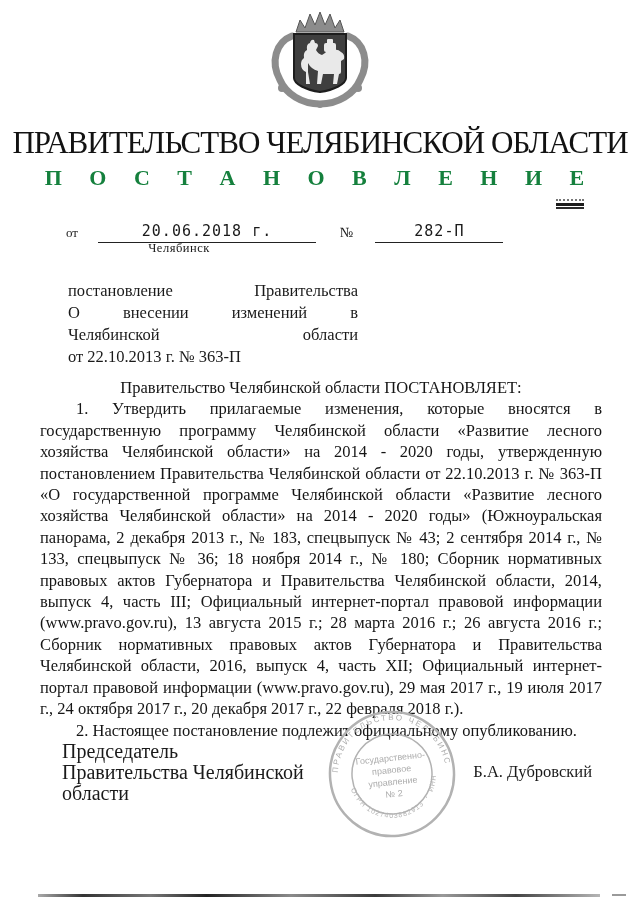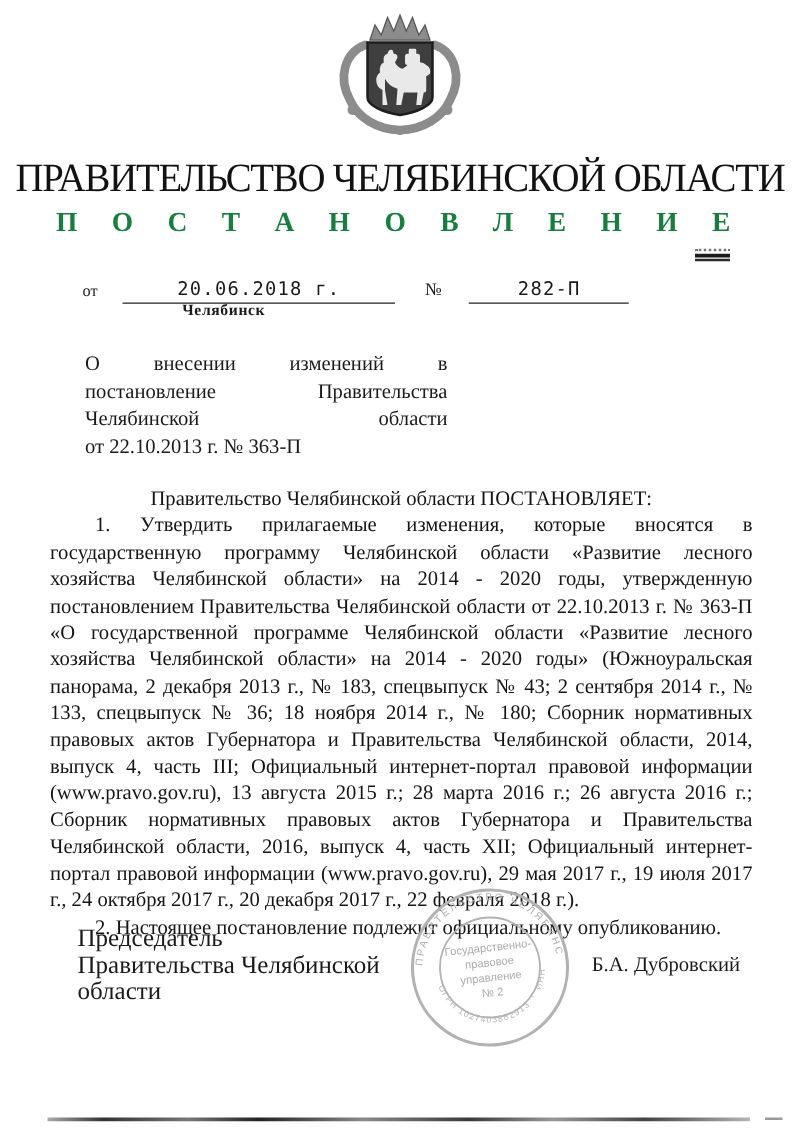--- a/index.html
+++ b/index.html
@@ -36,30 +36,30 @@
   .field{
     font-family:"DejaVu Sans Mono","Liberation Mono",monospace;
     border-bottom:1.5px solid #222;text-align:center;font-size:15px;
     letter-spacing:1px;padding-bottom:2px;
   }
   .field.date{width:218px;margin-left:4px;}
   .field.num{width:128px;margin-left:6px;}
   .numsign{font-size:14px;margin-left:8px;padding-bottom:2px;}
   .city{
     left:70px;top:241px;width:218px;text-align:center;
-    font-size:12.5px;font-weight:bold;letter-spacing:0.5px;
+    font-size:12.5px;font-weight:normal;letter-spacing:0.5px;
   }
 
   
   .subject{left:68px;top:280px;width:290px;font-size:16.5px;line-height:22px;}
   .subject span{display:block;text-align:justify;text-align-last:justify;}
   .subject span:last-child{text-align-last:left;}
 
   
-  .body-text{left:40px;top:388px;width:562px;font-size:16.5px;line-height:21.4px;color:#151515;}
+  .body-text{left:40px;top:377px;width:562px;font-size:16.5px;line-height:21.4px;color:#151515;}
   .resolve-line{text-align:center;margin:0 0 0 0;}
   .para{margin:0;text-align:justify;text-indent:36px;}
 
   
   .sig-left{left:62px;top:741px;width:252px;font-size:20px;line-height:21px;}
   .sig-name{left:0px;top:762px;width:592px;text-align:right;font-size:16.5px;}
 
   
   .stamp{left:316px;top:701px;width:152px;height:146px;transform:rotate(-6deg);}
 
@@ -104,22 +104,22 @@
 
 <div class="abs dateline">
   <span class="prefix">от</span>
   <span class="field date">20.06.2018 г.</span>
   <span class="numsign">№</span>
   <span class="field num">282-П</span>
 </div>
 <div class="abs city">Челябинск</div>
 
 <div class="abs subject">
+  <span>постановление Правительства</span>
   <span>О внесении изменений в</span>
-  <span>постановление Правительства</span>
   <span>Челябинской области</span>
   <span>от 22.10.2013 г. № 363-П</span>
 </div>
 
 <div class="abs body-text">
   <p class="resolve-line">Правительство Челябинской области ПОСТАНОВЛЯЕТ:</p>
   <p class="para">1. Утвердить прилагаемые изменения, которые вносятся в государственную программу Челябинской области «Развитие лесного хозяйства Челябинской области» на 2014 - 2020 годы, утвержденную постановлением Правительства Челябинской области от 22.10.2013 г. № 363-П «О государственной программе Челябинской области «Развитие лесного хозяйства Челябинской области» на 2014 - 2020 годы» (Южноуральская панорама, 2 декабря 2013 г., № 183, спецвыпуск № 43; 2 сентября 2014 г., № 133, спецвыпуск № 36; 18 ноября 2014 г., № 180; Сборник нормативных правовых актов Губернатора и Правительства Челябинской области, 2014, выпуск 4, часть III; Официальный интернет-портал правовой информации (www.pravo.gov.ru), 13 августа 2015 г.; 28 марта 2016 г.; 26 августа 2016 г.; Сборник нормативных правовых актов Губернатора и Правительства Челябинской области, 2016, выпуск 4, часть XII; Официальный интернет-портал правовой информации (www.pravo.gov.ru), 29 мая 2017 г., 19 июля 2017 г., 24 октября 2017 г., 20 декабря 2017 г., 22 февраля 2018 г.).</p>
   <p class="para">2. Настоящее постановление подлежит официальному опубликованию.</p>
 </div>
 

